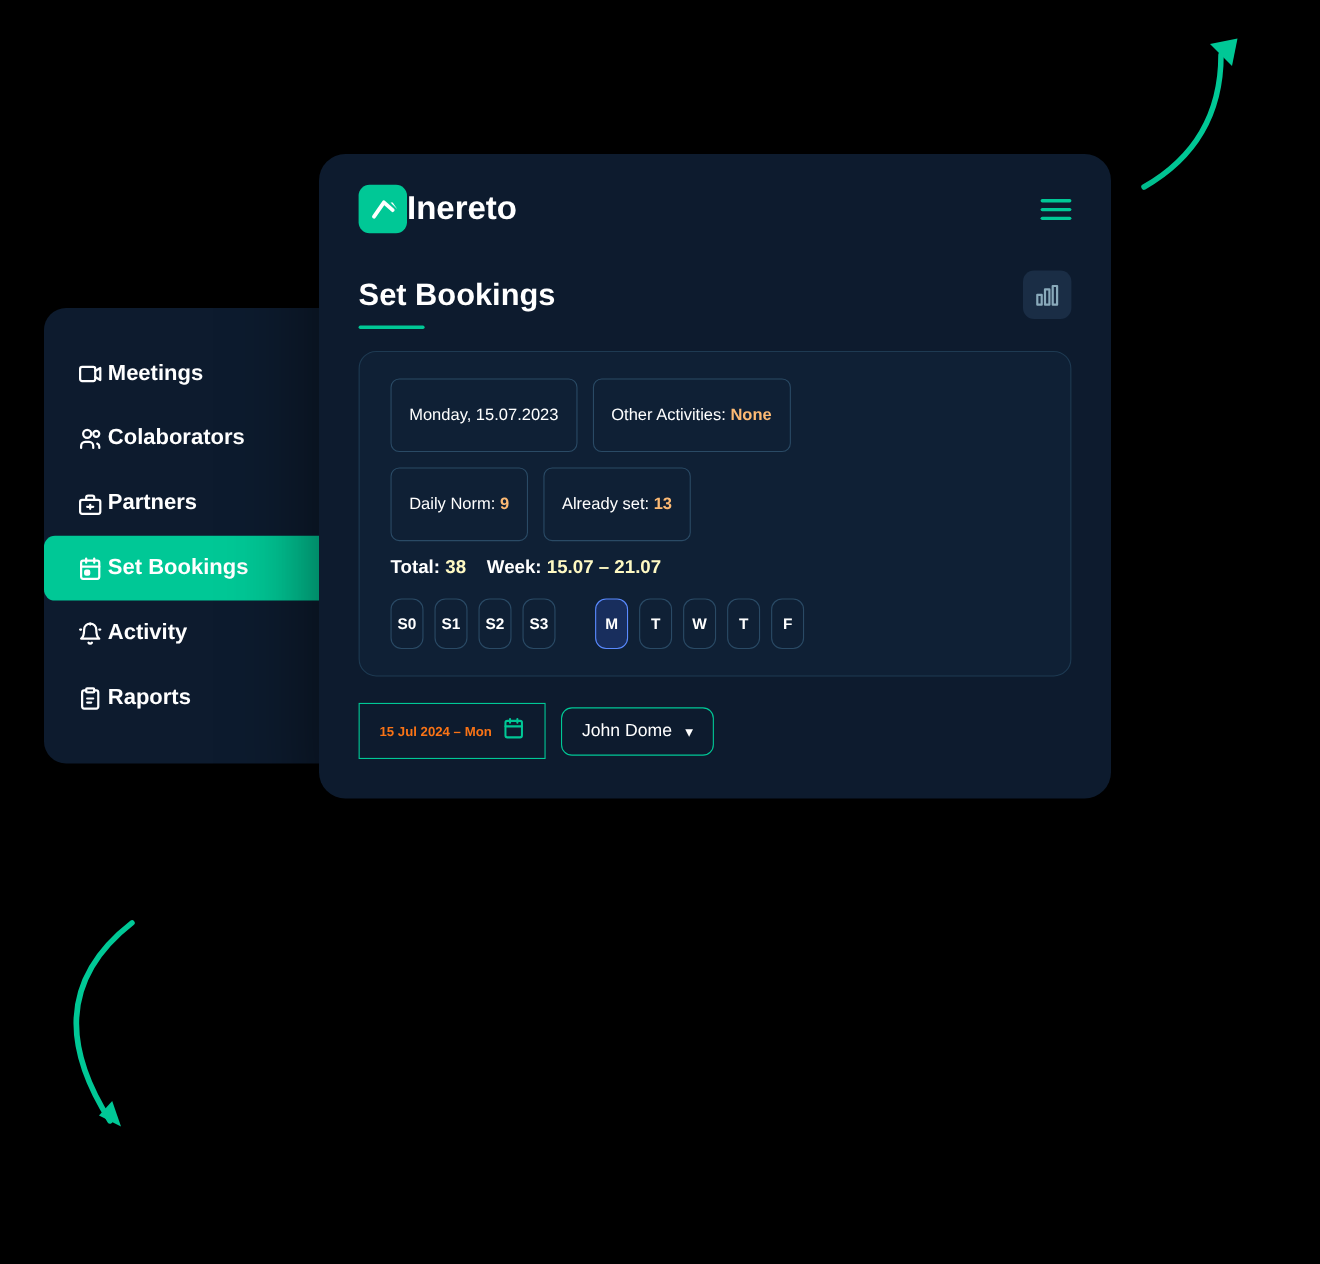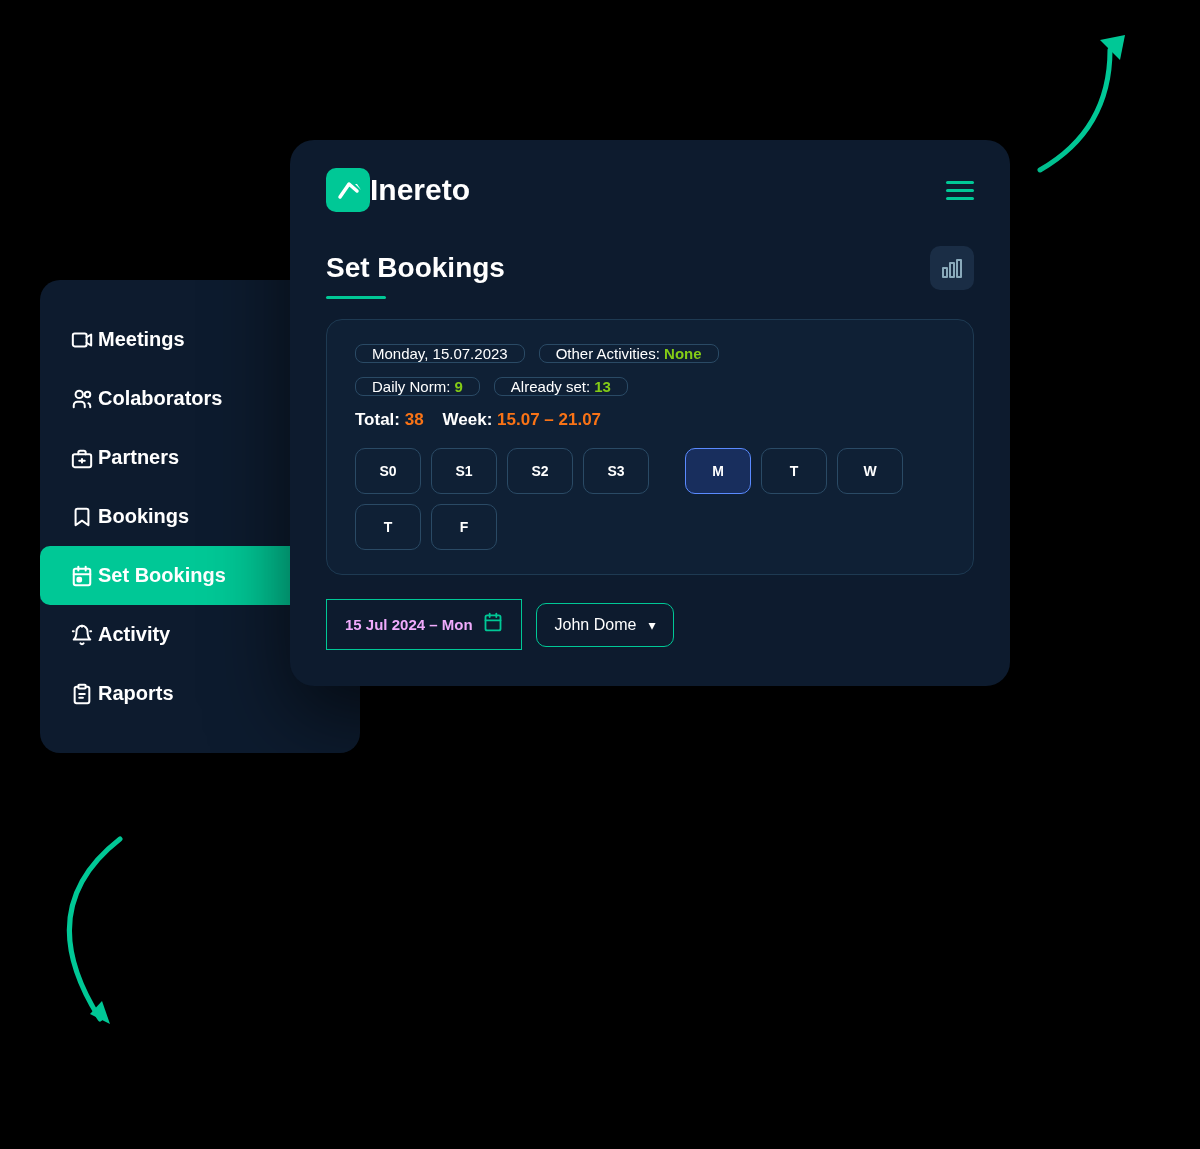--- a/index.html
+++ b/index.html
@@ -188,53 +188,53 @@
     .info-row {
       display: flex;
       gap: 14px;
       margin-bottom: 14px;
       flex-wrap: wrap;
     }
 
     .info-badge {
       border: 1.5px solid #2a4a65;
       border-radius: 8px;
-      padding: 0 16px;
+      padding: 24px 16px;
       color: #fff;
       font-size: 15px;
       font-weight: 500;
       background: transparent;
     }
 
     .info-badge .accent {
-      color: #84cc16;
+      color: #fdba74;
       font-weight: 700;
     }
 
     .total-row {
       font-size: 17px;
       font-weight: 700;
       color: #fff;
       margin-bottom: 18px;
     }
 
     .total-row .accent {
-      color: #f97316;
+      color: #fef9c3;
     }
 
     
     .day-buttons {
       display: flex;
       gap: 10px;
       align-items: center;
       flex-wrap: wrap;
     }
 
     .day-btn {
-      width: 66px;
+      width: 30px;
       height: 46px;
       border-radius: 10px;
       display: flex;
       align-items: center;
       justify-content: center;
       font-size: 14px;
       font-weight: 700;
       cursor: pointer;
       border: 1.5px solid #2a4a65;
       background: transparent;
@@ -259,22 +259,22 @@
       margin-top: 8px;
     }
 
     .date-picker {
       display: flex;
       align-items: center;
       gap: 10px;
       border: 1.5px solid #00c896;
       border-radius: 0;
       padding: 12px 18px;
-      color: #f0abfc;
-      font-size: 15px;
+      color: #f97316;
+      font-size: 12px;
       font-weight: 600;
       cursor: pointer;
       background: transparent;
     }
 
     .date-picker .cal-icon {
       color: #00c896;
       font-size: 18px;
     }
 
@@ -342,28 +342,20 @@
         <svg width="22" height="22" viewBox="0 0 24 24" fill="none" stroke="white" stroke-width="2.2" stroke-linecap="round" stroke-linejoin="round">
           <rect x="2" y="8" width="20" height="14" rx="2"></rect>
           <path d="M16 8V6a2 2 0 0 0-2-2h-4a2 2 0 0 0-2 2v2"></path>
           <line x1="12" y1="13" x2="12" y2="17"></line>
           <line x1="9" y1="15" x2="15" y2="15"></line>
         </svg>
       </span>
       <span class="label">Partners</span>
     </div>
 
-    <div class="sidebar-item">
-      <span class="icon">
-        <svg width="22" height="22" viewBox="0 0 24 24" fill="none" stroke="white" stroke-width="2.2" stroke-linecap="round" stroke-linejoin="round">
-          <path d="M19 21l-7-5-7 5V5a2 2 0 0 1 2-2h10a2 2 0 0 1 2 2z"></path>
-        </svg>
-      </span>
-      <span class="label">Bookings</span>
-    </div>
 
     <div class="sidebar-item active">
       <span class="icon">
         <svg width="22" height="22" viewBox="0 0 24 24" fill="none" stroke="white" stroke-width="2.2" stroke-linecap="round" stroke-linejoin="round">
           <rect x="3" y="4" width="18" height="18" rx="2"></rect>
           <line x1="16" y1="2" x2="16" y2="6"></line>
           <line x1="8" y1="2" x2="8" y2="6"></line>
           <line x1="3" y1="10" x2="21" y2="10"></line>
           <rect x="7" y="14" width="4" height="4" rx="1" fill="white"></rect>
         </svg>

